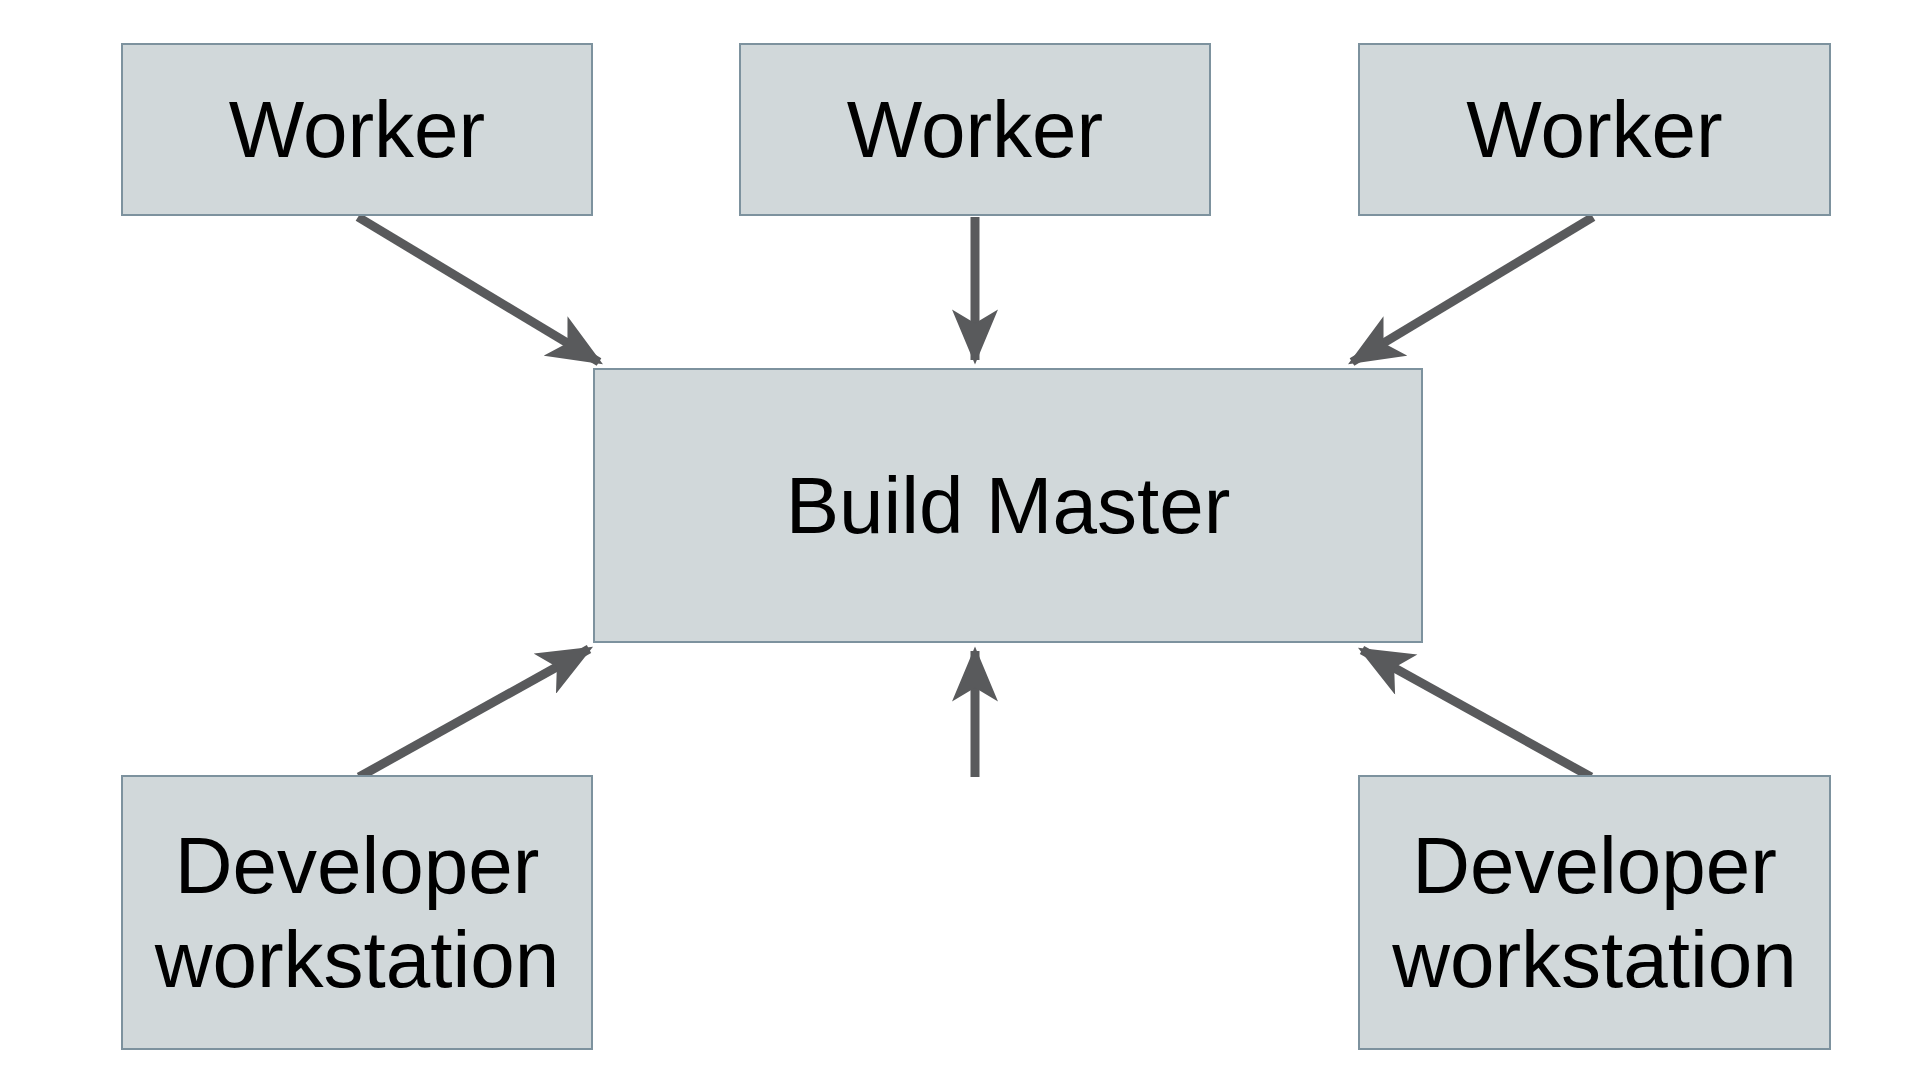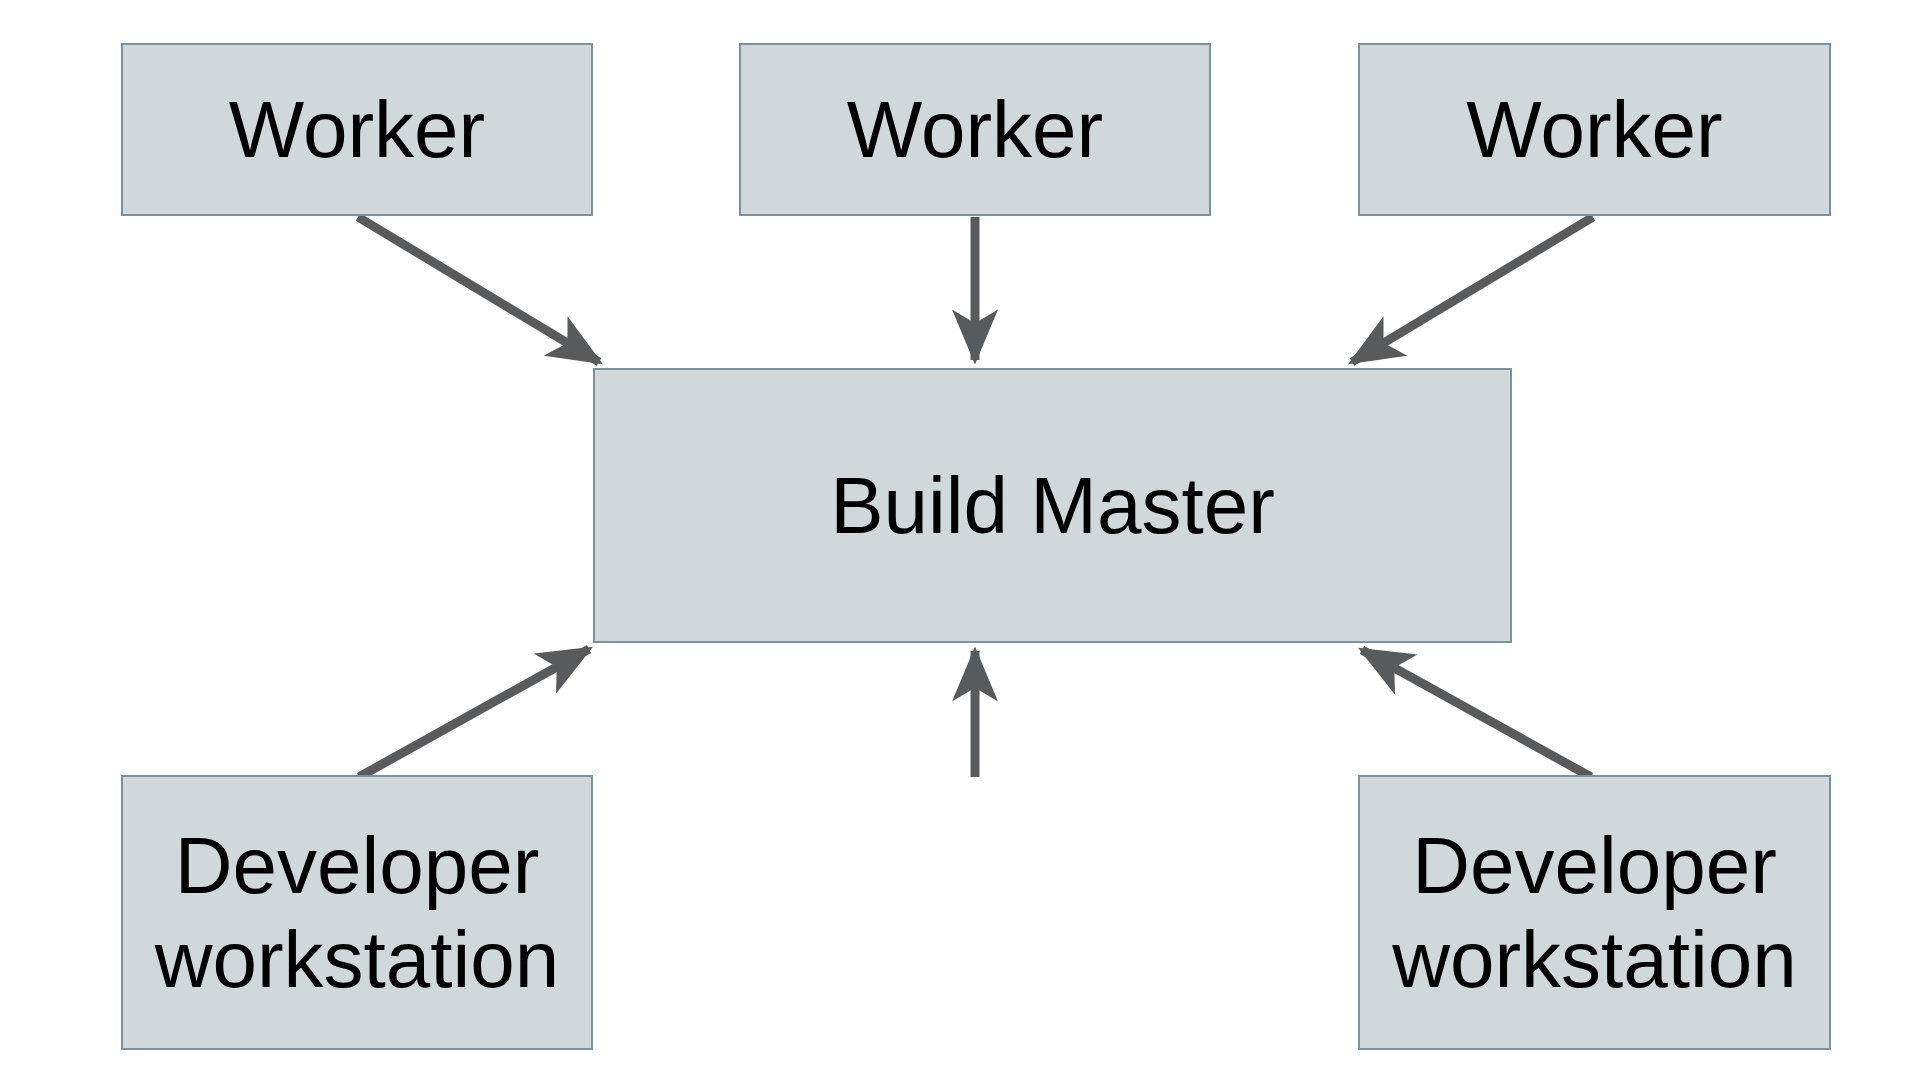--- a/index.html
+++ b/index.html
@@ -45,21 +45,21 @@
     color: var(--text);
     font-size: 80px;
     line-height: 1.17;
     padding: 0 16px;
   }
   
   .node.worker-1 { left: 121px; top: 43px;  width: 472px; height: 173px; }
   .node.worker-2 { left: 739px; top: 43px;  width: 472px; height: 173px; }
   .node.worker-3 { left: 1358px; top: 43px; width: 473px; height: 173px; }
   
-  .node.build-master { left: 593px; top: 368px; width: 919px; height: 275px; }
+  .node.build-master { left: 593px; top: 368px; width: 830px; height: 275px; }
   
   .node.dev-left  { left: 121px;  top: 775px; width: 472px; height: 275px; }
   .node.ci-server { left: 739px;  top: 775px; width: 472px; height: 275px; }
   .node.dev-right { left: 1358px; top: 775px; width: 473px; height: 275px; }
 </style>
 </head>
 <body>
 
 <div class="canvas">
 

